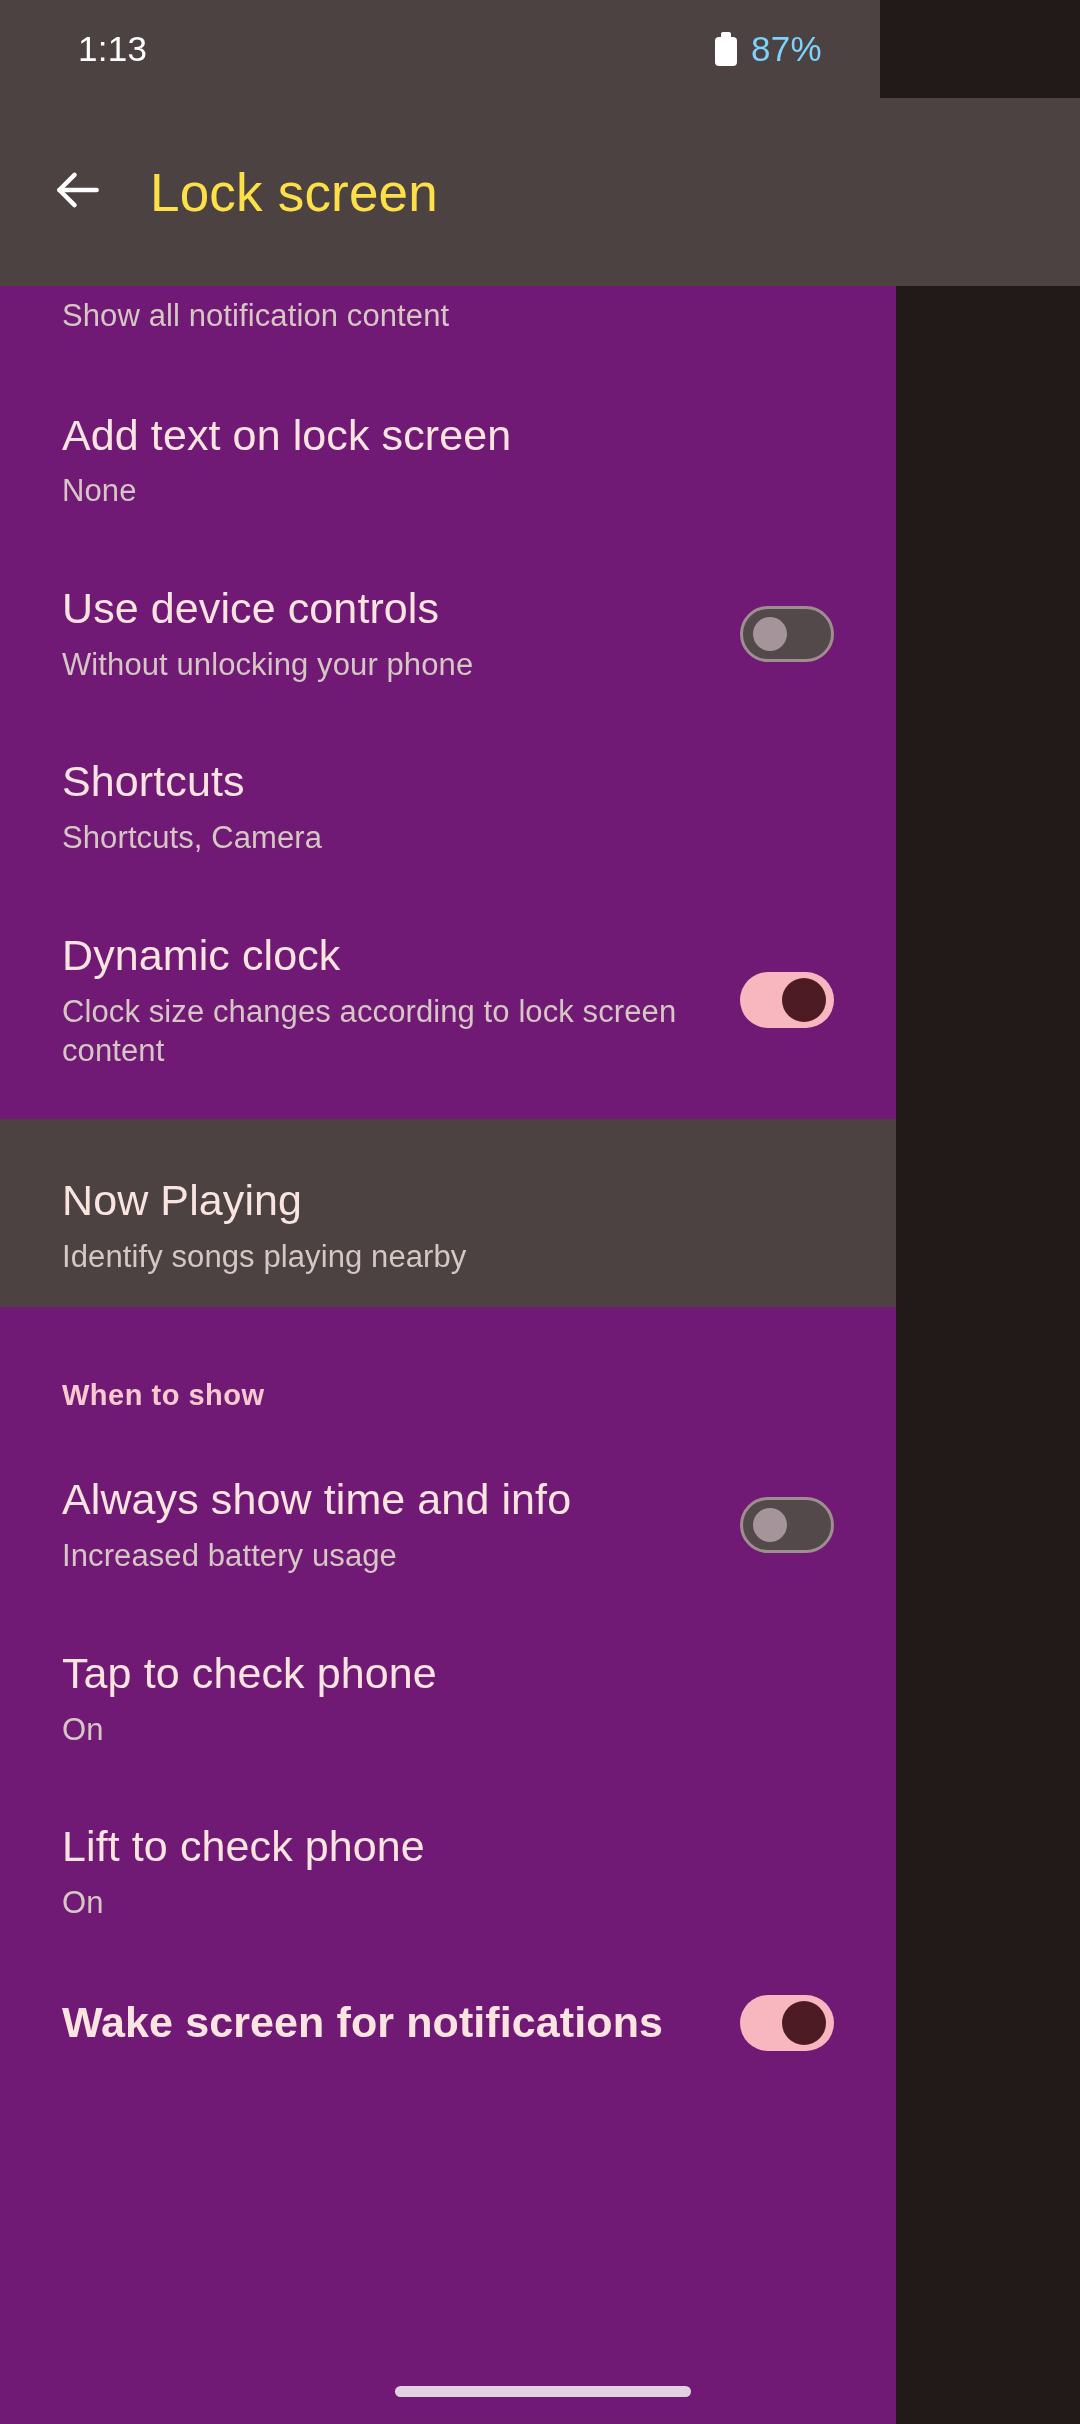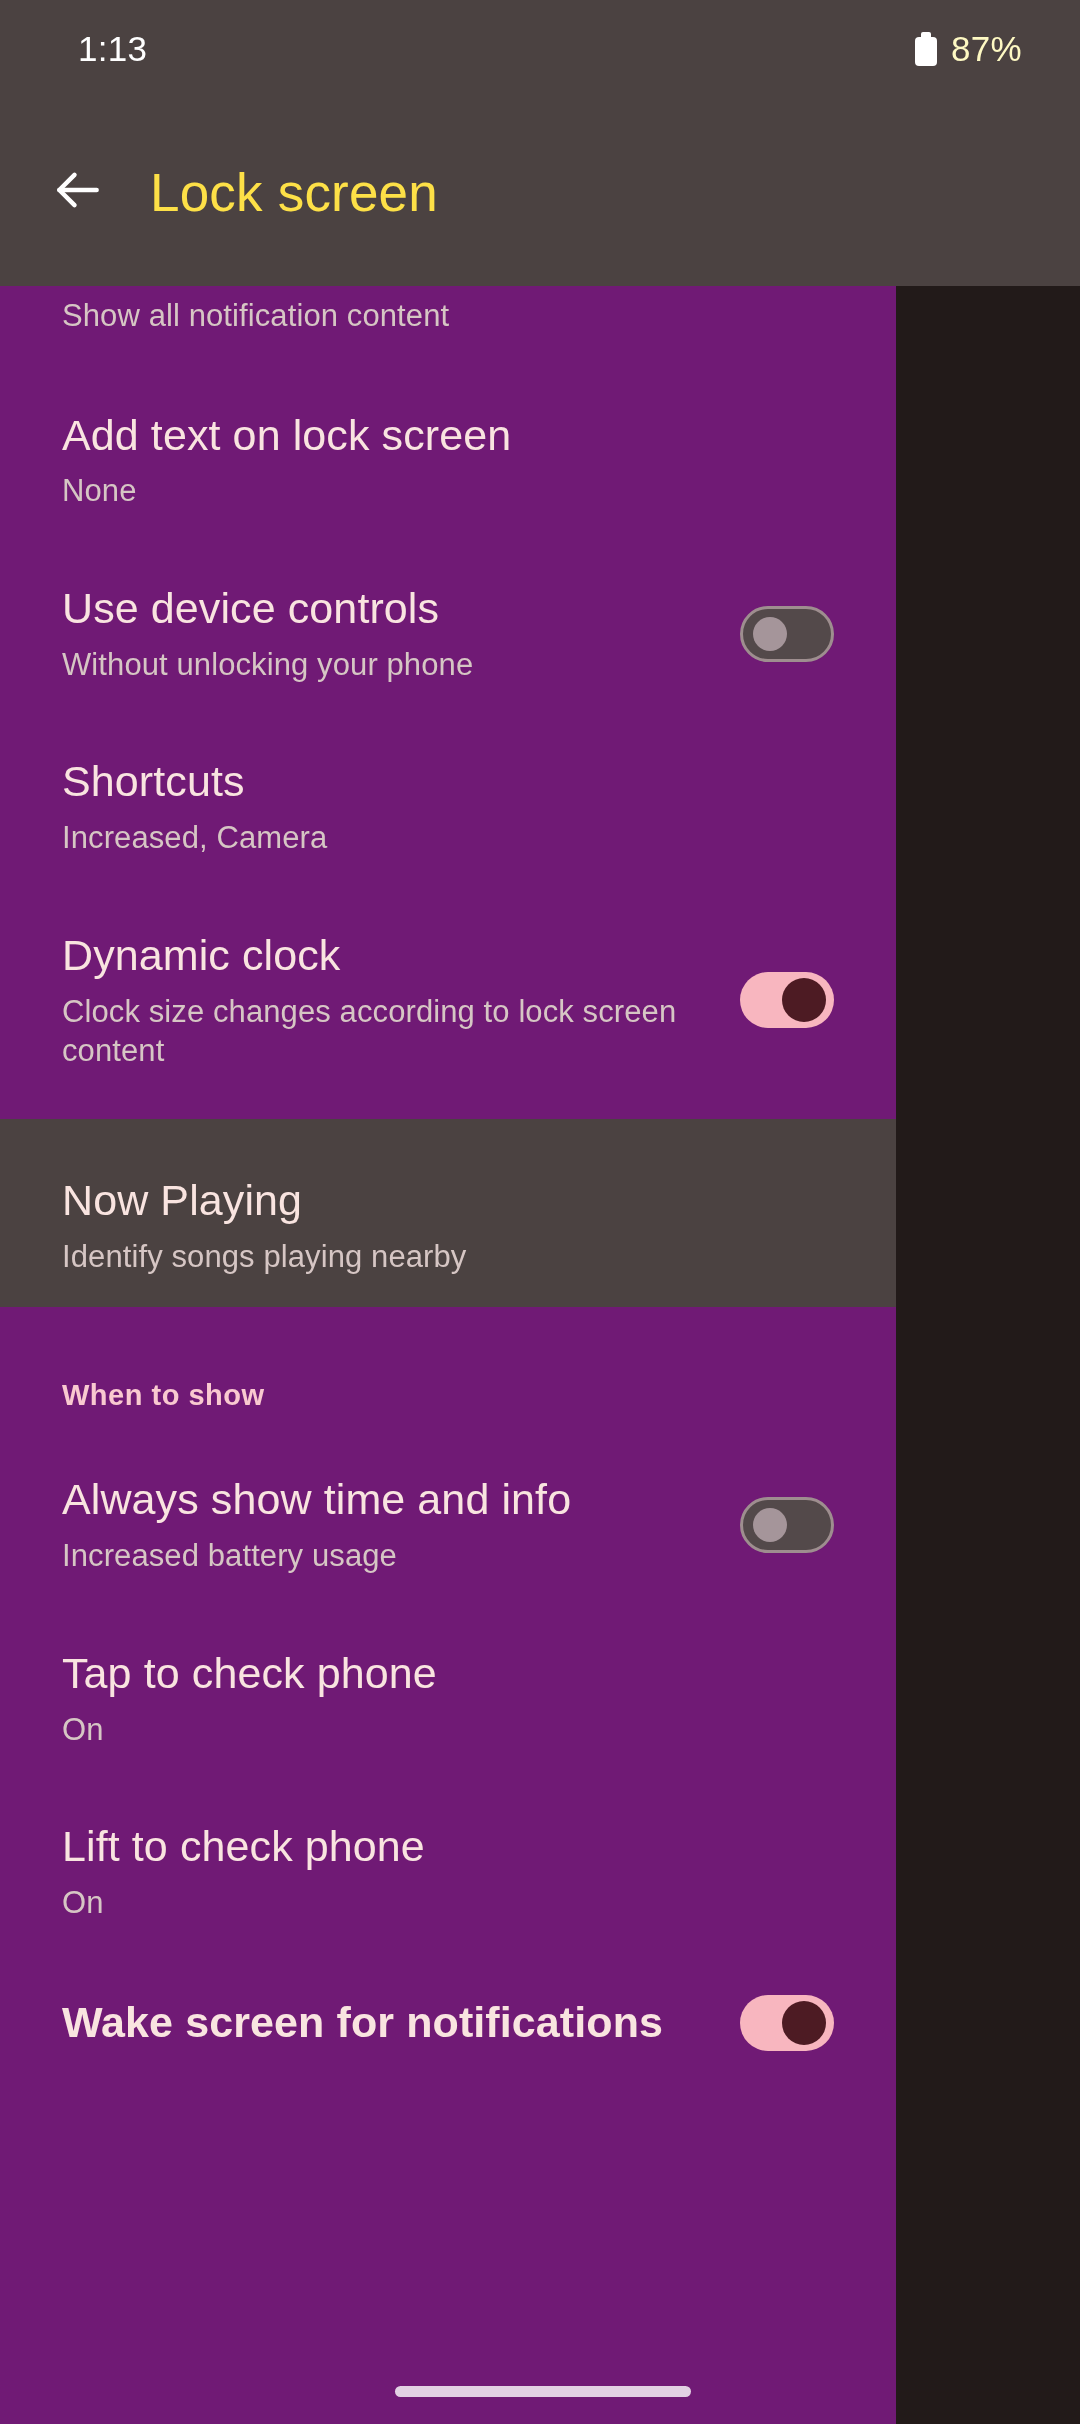--- a/index.html
+++ b/index.html
@@ -5,28 +5,28 @@
   * { margin:0; padding:0; box-sizing:border-box; }
   html, body {
     width:1080px; height:2424px;
     background:#221a19;
     font-family:"Liberation Sans", sans-serif;
     overflow:hidden;
   }
 
   
   .statusbar{
-    position:absolute; top:0; left:0; width:1080px; height:98px;
+    position:absolute; top:0; left:0; width:880px; height:98px;
     background:#4b4241;
     display:flex; align-items:center; justify-content:space-between;
     padding:0 58px 0 78px;
   }
   .sb-clock{ color:#ffffff; font-size:35px; letter-spacing:.3px; }
   .sb-right{ display:flex; align-items:center; gap:14px; }
-  .sb-batt-pct{ color:#fef9c3; font-size:35px; letter-spacing:.3px; }
+  .sb-batt-pct{ color:#7dd3fc; font-size:35px; letter-spacing:.3px; }
   .batt-icon{ position:relative; width:22px; height:34px; }
   .batt-icon .body{
     position:absolute; left:0; bottom:0; width:22px; height:29px;
     background:#ffffff; border-radius:4px;
   }
   .batt-icon .cap{
     position:absolute; left:6px; top:0; width:10px; height:6px;
     background:#ffffff; border-radius:2px 2px 0 0;
   }
 
@@ -144,21 +144,21 @@
         <div class="track"></div>
           <div class="thumb"></div>
       </div>
     </div>
   </div>
 
   <div class="row" style="margin-top:72px;">
     <div class="row-inner">
       <div class="row-text">
         <div class="title">Shortcuts</div>
-        <div class="subtitle">Increased, Camera</div>
+        <div class="subtitle">Shortcuts, Camera</div>
       </div>
     </div>
   </div>
 
   <div class="row" style="margin-top:72px;">
     <div class="row-inner">
       <div class="row-text" style="max-width:760px;">
         <div class="title">Dynamic clock</div>
         <div class="subtitle">Clock size changes according to lock screen content</div>
       </div>

